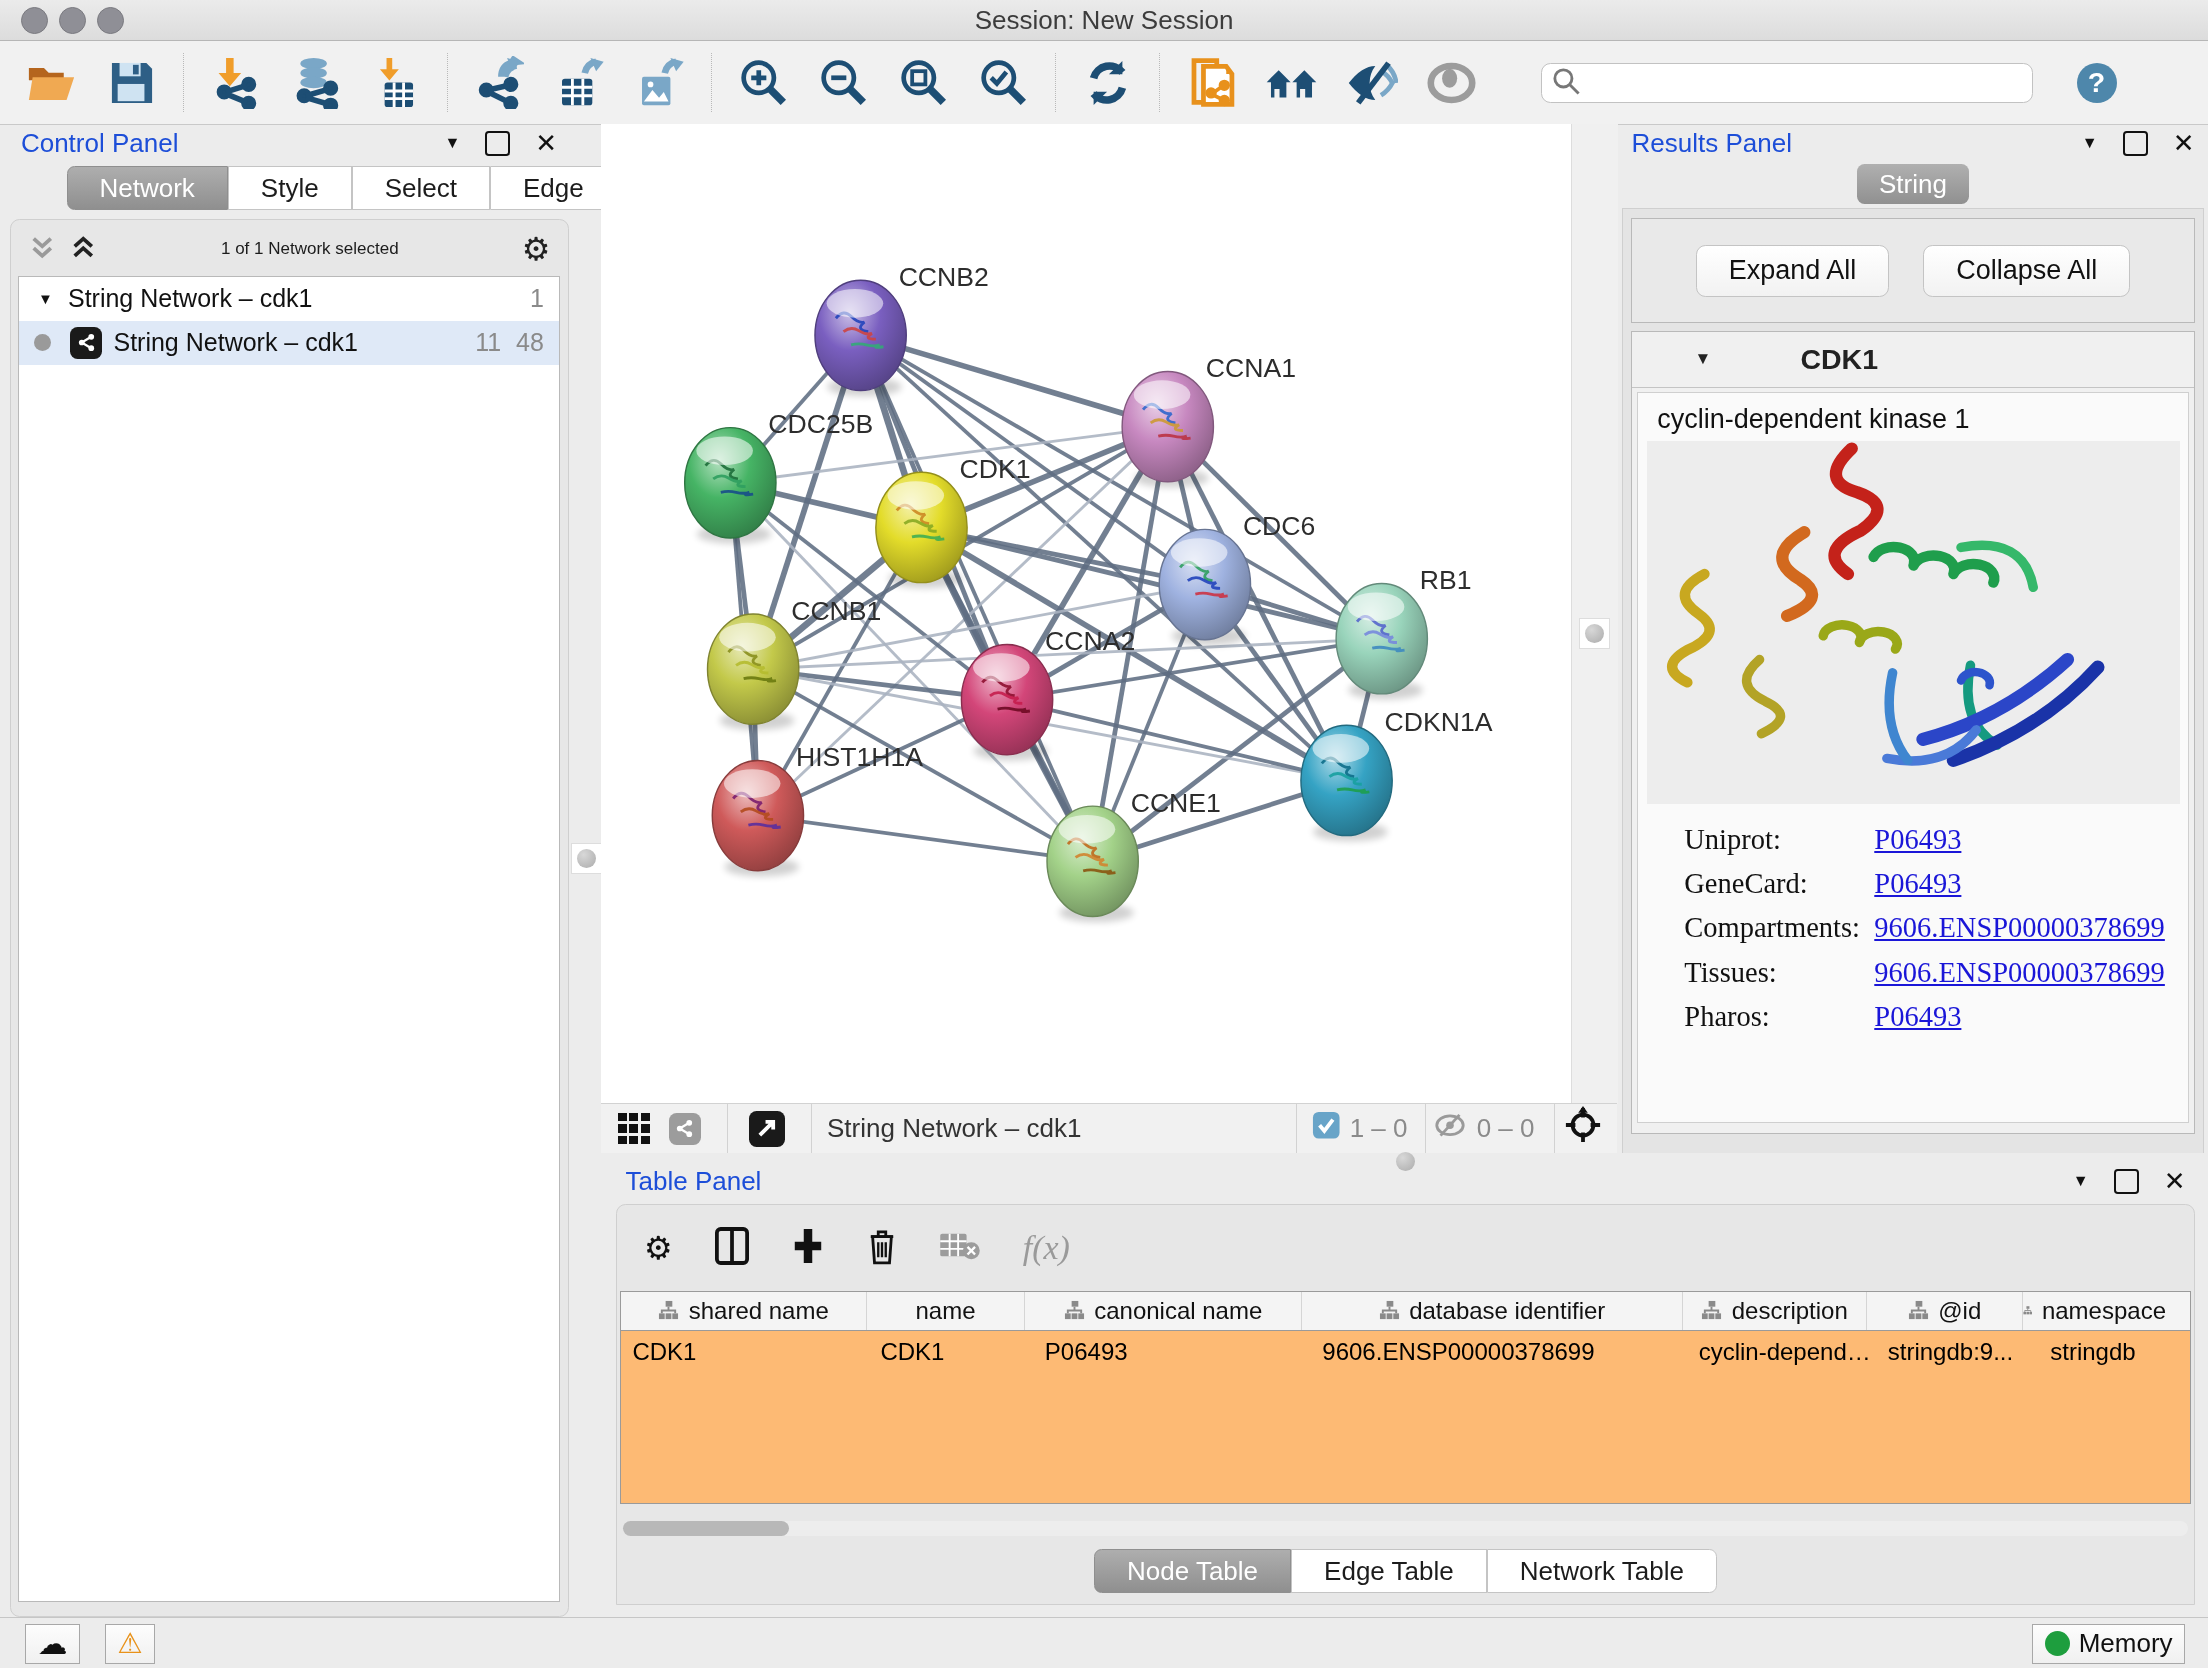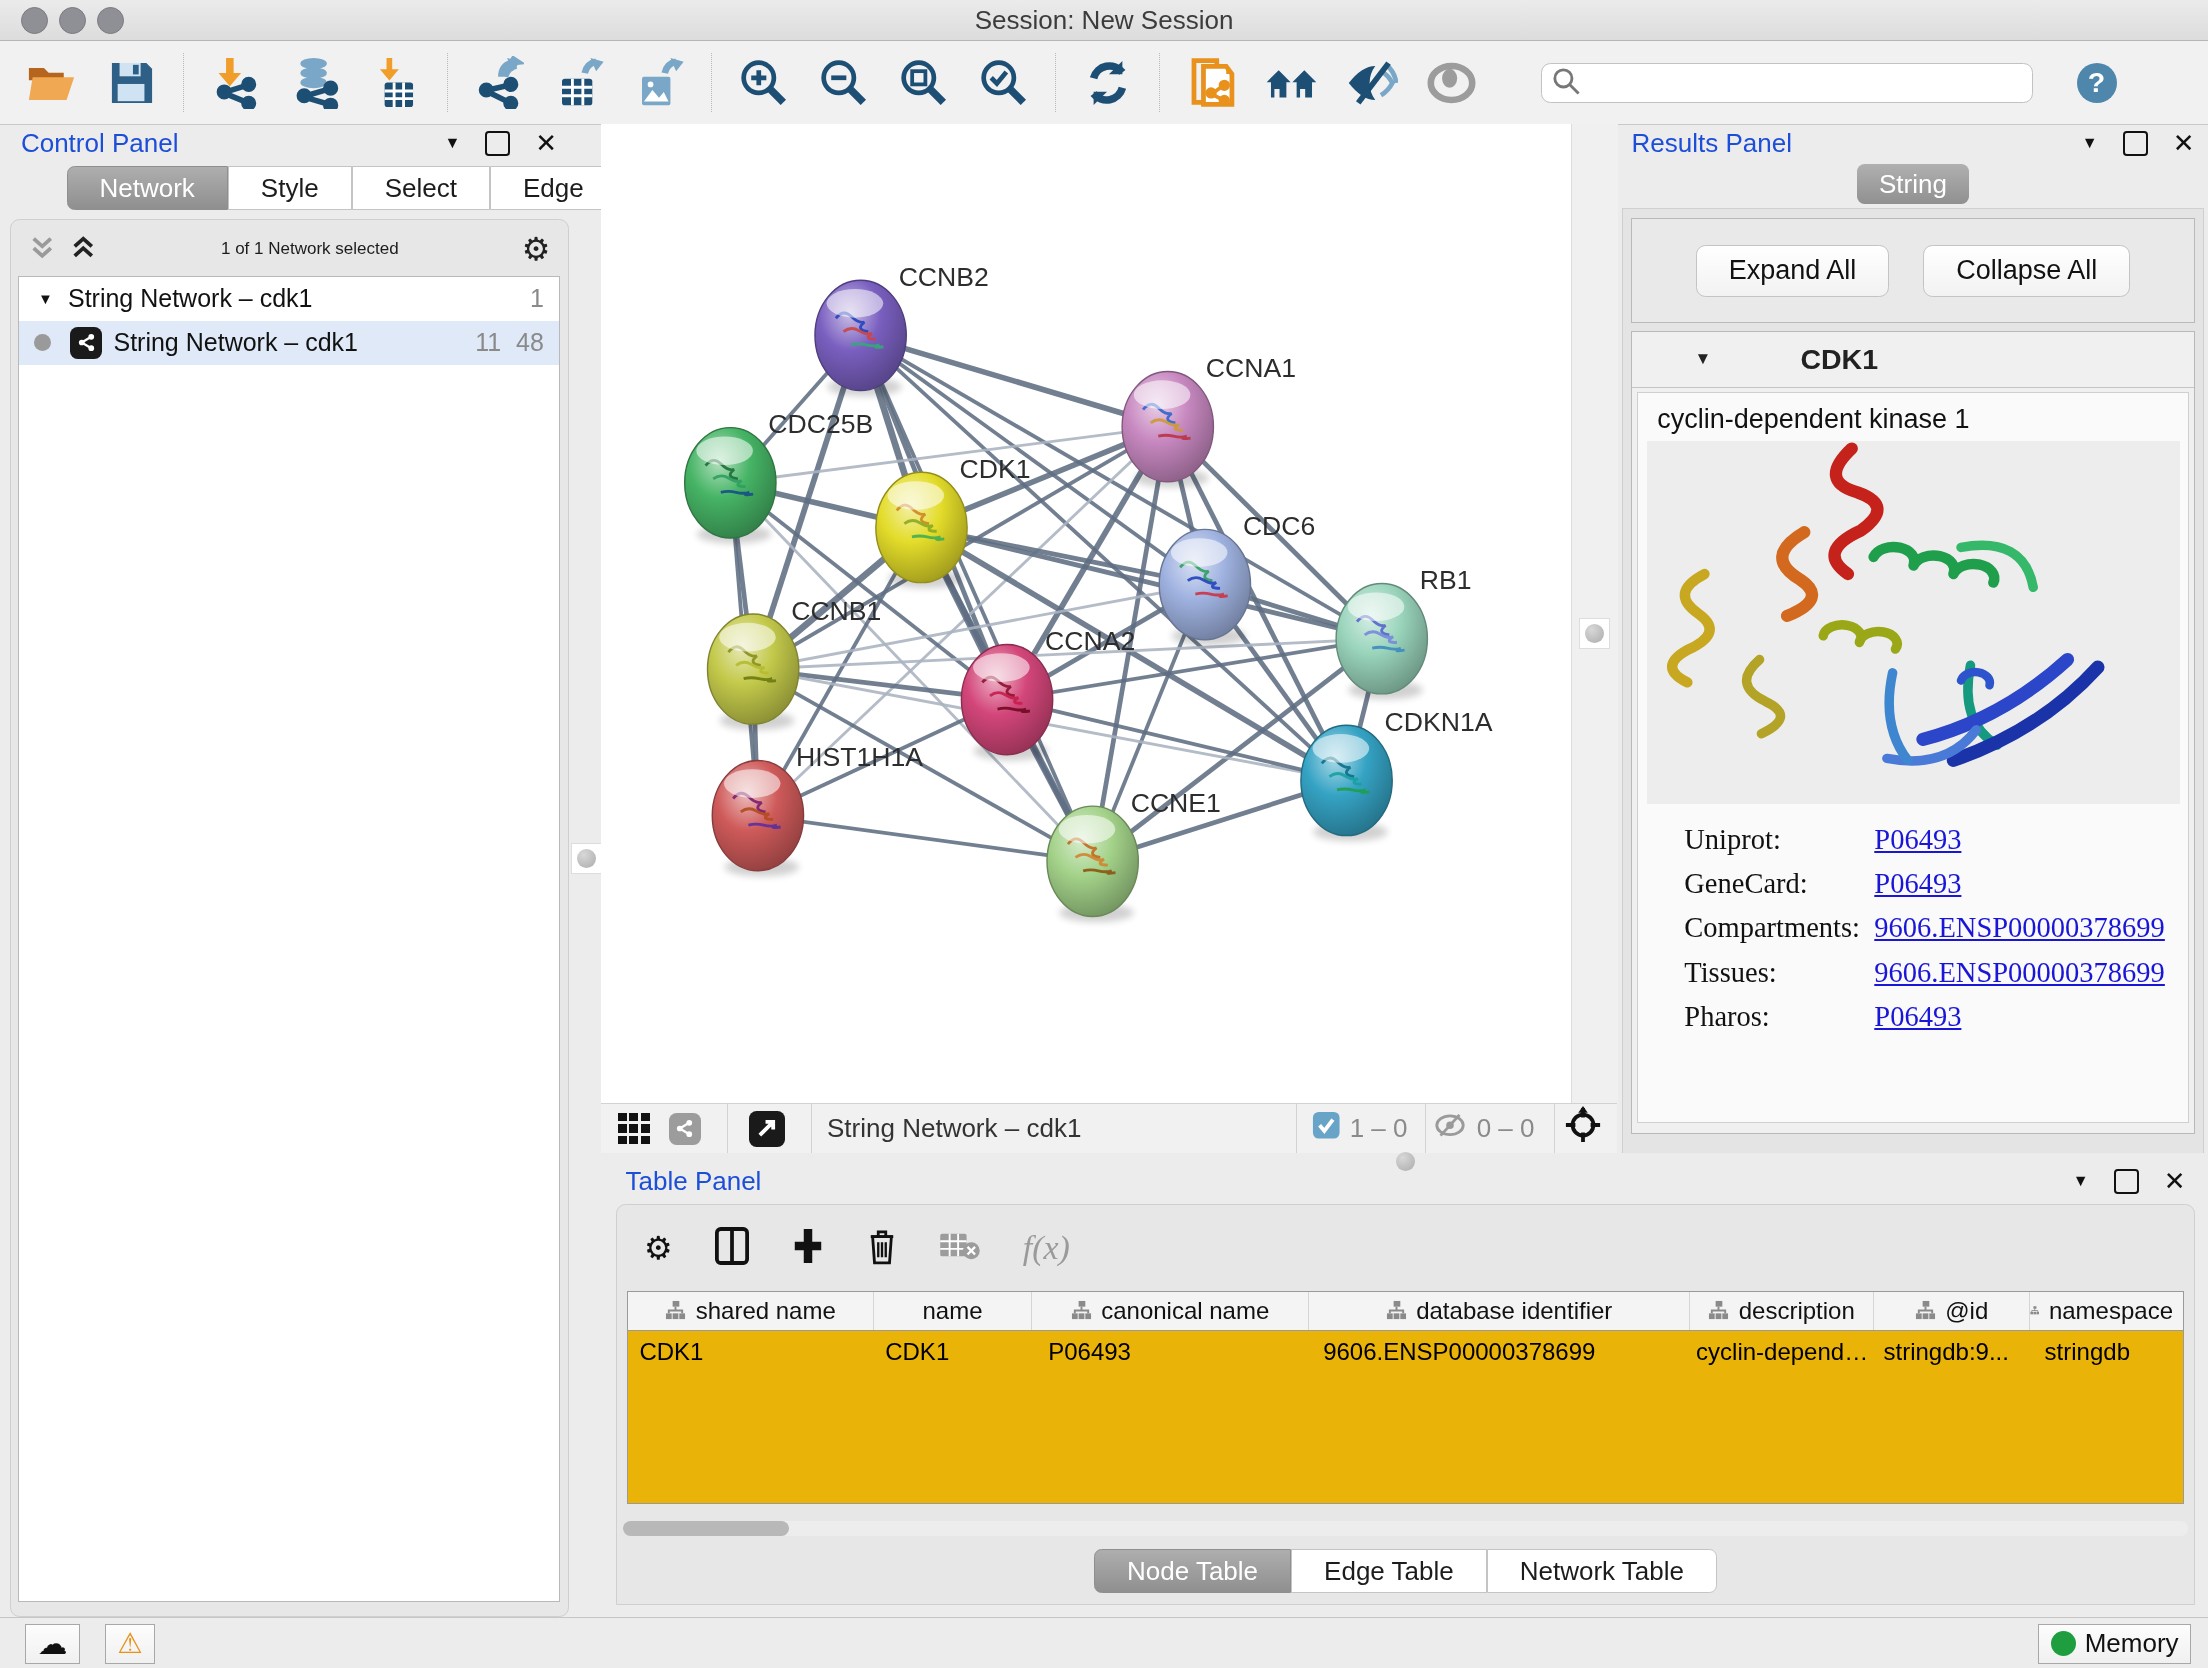--- a/index.html
+++ b/index.html
@@ -94,38 +94,38 @@
   
   #hsplit{left:601px;top:1153px;width:1607px;height:15px;background:#ececec;}
   
   #table-panel{left:616px;top:1162px;width:1579px;height:447px;}
   #tp-head{display:flex;justify-content:space-between;align-items:center;height:38px;padding:0 9.5px;}
   #tp-body{margin-top:3.8px;background:#e7e7e7;border:1px solid #cfcfcf;border-radius:9.5px 9.5px 0 0;
     height:399px;}
   #tp-toolbar{display:flex;align-items:center;gap:42px;height:86px;padding-left:27px;}
   #tp-toolbar .tico{font-size:32px;color:#111;}
   .fx{font-family:"Liberation Serif",serif;font-style:italic;font-size:34px;color:#9a9a9a;}
-  #tp-table{background:#eab308;border:1.9px solid #9a9a9a;margin:0 10px;height:211px;overflow:hidden;}
+  #tp-table{background:#fdba74;border:1.9px solid #9a9a9a;margin:0 3px;height:211px;overflow:hidden;}
   #tp-cols{display:flex;background:#f4f4f4;border-bottom:1.9px solid #9a9a9a;height:38px;}
   .th{display:flex;align-items:center;justify-content:center;gap:9.5px;font-size:24px;color:#111;
       border-right:1px solid #d5d5d5;overflow:hidden;white-space:nowrap;}
   .td{font-size:24px;color:#000;padding:7.6px 3.8px 0 11.4px;overflow:hidden;white-space:nowrap;
       text-overflow:ellipsis;}
   #tp-row{display:flex;}
   .c0{width:245px;}.c1{width:157px;}.c2{width:276px;}.c3{width:380px;}.c4{width:183px;}
   .c5{width:155px;}.c6{width:143px;border-right:none;}
   #tp-hscroll{margin:17px 5.7px 0;height:15px;background:#ededed;border-radius:7.6px;}
   #tp-thumb{width:166px;height:15px;background:#b8b8b8;border-radius:7.6px;}
   #tp-tabs{display:flex;justify-content:center;margin-top:13.3px;}
   
   #statusbar{left:0;top:1617px;width:2208px;height:51px;background:#ececec;
     border-top:1px solid #c6c6c6;display:flex;align-items:center;}
   .sb-btn{height:38px;border:1.9px solid #a8a8a8;background:linear-gradient(#fdfdfd,#f0f0f0);
     display:flex;align-items:center;justify-content:center;margin-left:25px;padding:0 11.4px;}
-  #memory-btn{position:absolute;right:17px;display:flex;align-items:center;gap:9px;
+  #memory-btn{position:absolute;right:23px;display:flex;align-items:center;gap:9px;
     font-size:26px;color:#111;}
   #mem-dot{width:25px;height:25px;border-radius:50%;}
   .warn{color:#e8921a;font-size:28.5px;}
   .cloud{font-size:30px;color:#111;}
 </style>
 </head>
 <body>
 
 <div id="titlebar" class="abs">
   <span class="tl" style="left:21px"></span>

